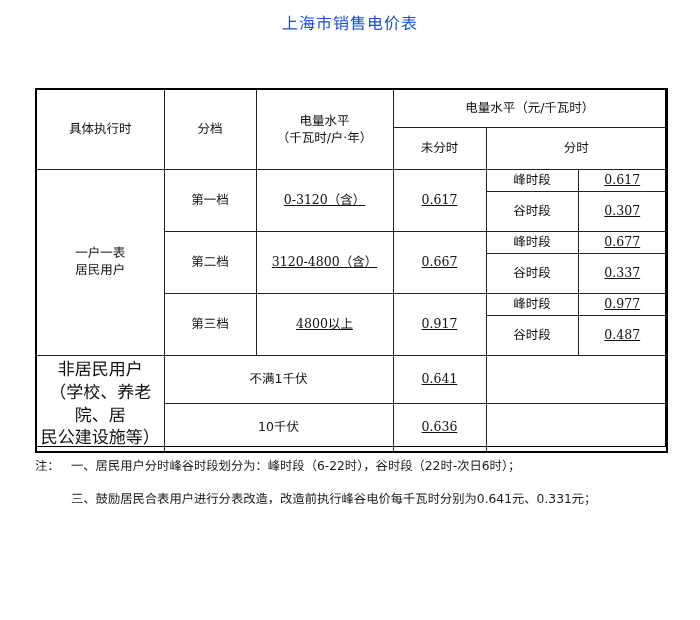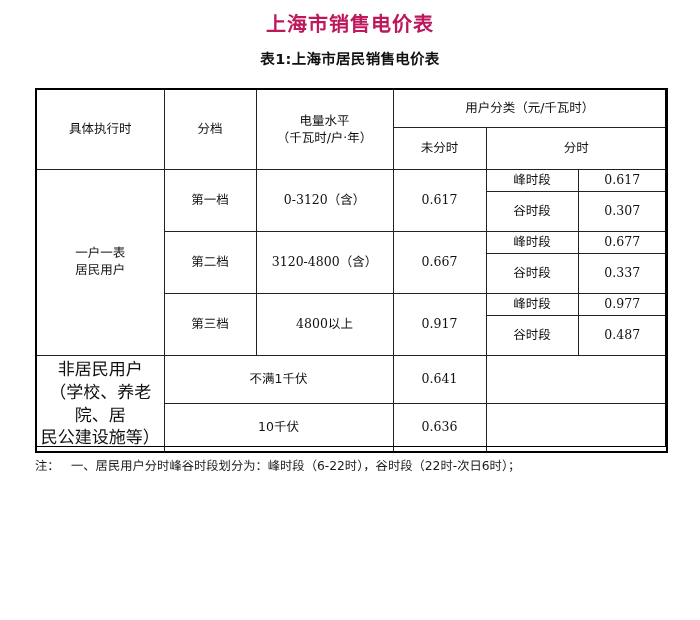--- a/index.html
+++ b/index.html
@@ -20,27 +20,27 @@
   .page {
     width: 700px;
     height: 620px;
     position: relative;
     box-sizing: border-box;
   }
 
   
   .title-main {
     text-align: center;
-    font-size: 20px;
-    font-weight: bold;
+    font-size: 16px;
+    font-weight: normal;
     letter-spacing: 1px;
     margin: 0;
     padding-top: 10px;
     line-height: 28px;
-    color: #be185d;
+    color: #1d4ed8;
   }
   .title-sub {
     text-align: center;
     font-size: 14.5px;
     font-weight: bold;
     letter-spacing: 0.3px;
     margin: 0;
     padding-top: 11px;
     line-height: 20px;
     color: #111;
@@ -87,20 +87,21 @@
     font-size: 12.5px;
     line-height: 1.55;
   }
   td.cat-small {
     font-size: 17px;
     line-height: 1.5;
   }
   td.num {
     font-family: "DejaVu Serif", "Liberation Serif", serif;
     font-size: 12.5px;
+    text-decoration: underline;
   }
   td.level {
     font-size: 12.5px;
   }
   th.hdr {
     font-size: 12.5px;
     line-height: 1.45;
   }
   th.hdr .l2 { display: block; }
 
@@ -137,41 +138,40 @@
     text-align: justify;
     width: 596px;
   }
 </style>
 </head>
 <body>
 
 <div class="page">
 
   <h1 class="title-main">上海市销售电价表</h1>
-  <h2 class="title-sub">表1:上海市居民销售电价表</h2>
 
   <div class="table-wrap">
     <table class="rate">
       <colgroup>
         <col style="width:128px">
         <col style="width:92px">
         <col style="width:137px">
         <col style="width:93px">
         <col style="width:92px">
         <col style="width:89px">
       </colgroup>
       <thead>
         <tr>
           <th class="hdr" rowspan="2" style="height:70px">具体执行时</th>
           <th class="hdr" rowspan="2">分档</th>
           <th class="hdr" rowspan="2">
             <span>电量水平</span>
             <span class="l2">（千瓦时/户·年）</span>
           </th>
-          <th class="hdr" colspan="3" style="height:33px">用户分类（元/千瓦时）</th>
+          <th class="hdr" colspan="3" style="height:33px">电量水平（元/千瓦时）</th>
         </tr>
         <tr>
           <th class="hdr" style="height:37px">未分时</th>
           <th class="hdr" colspan="2">分时</th>
         </tr>
       </thead>
       <tbody>
 
         <tr>
           <td class="cat" rowspan="6">
@@ -234,17 +234,20 @@
     </table>
   </div>
 
   <div class="notes">
 
     <div class="note-row">
       <span class="note-label">注：</span><span class="note-body"><span>一、</span><span>居民用户分时峰谷时段划分为：峰时段（6-22时），谷时段（22时-次日6时）；</span></span>
     </div>
 
 
+    <div class="note-row">
+      <span class="note-indent"><span>三、</span><span>鼓励居民合表用户进行分表改造，改造前执行峰谷电价每千瓦时分别为0.641元、0.331元；</span></span>
+    </div>
 
 
   </div>
 
 </div>
 
 </body></html>

